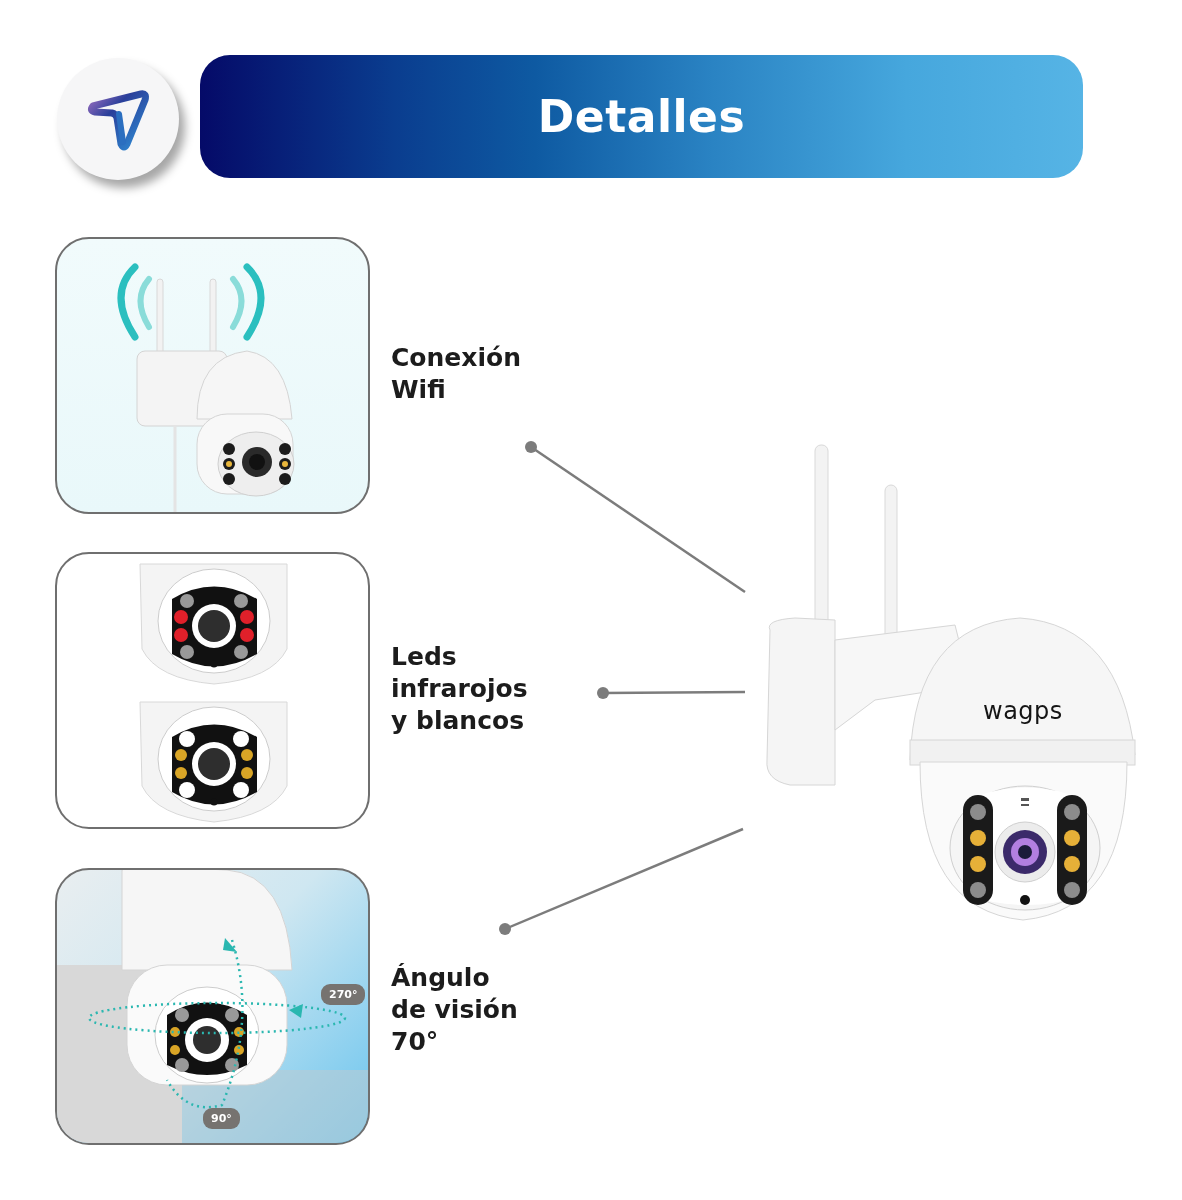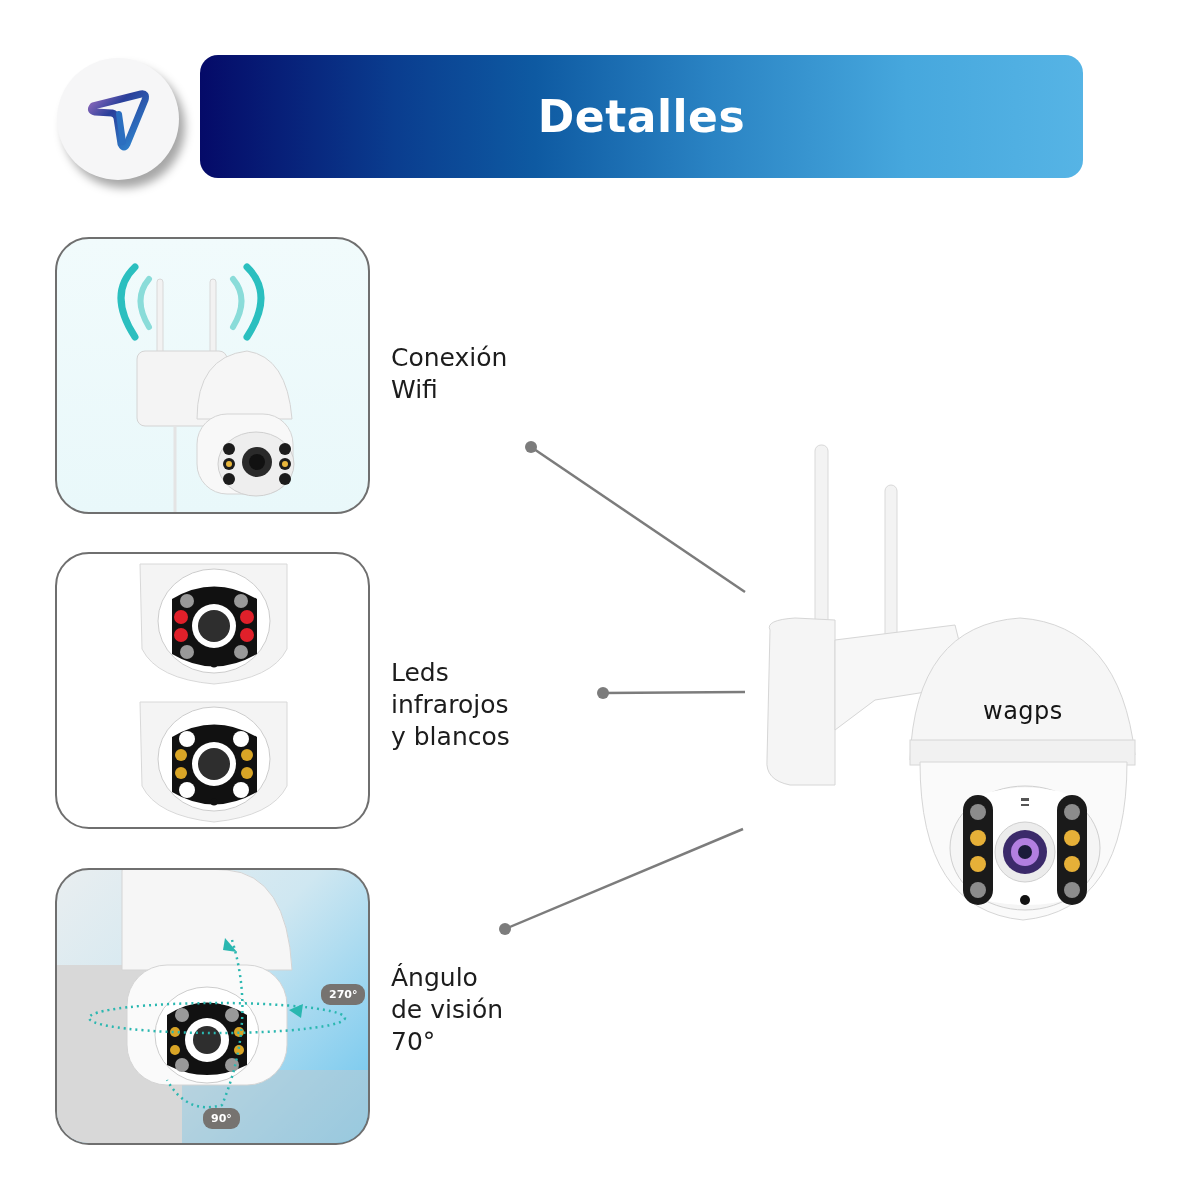--- a/index.html
+++ b/index.html
@@ -8,47 +8,47 @@
 
   
   .logo-badge {
     position: absolute; left: 57px; top: 58px; width: 122px; height: 122px;
     border-radius: 50%; background: #f6f6f7;
     box-shadow: 6px 8px 10px rgba(0,0,0,0.35);
     display: flex; align-items: center; justify-content: center;
   }
   .title-banner {
     position: absolute; left: 200px; top: 55px; width: 883px; height: 123px;
-    border-radius: 18px;
+    border-radius: 30px;
     background: linear-gradient(90deg, #050a68 0%, #0a3d8f 22%, #0e5aa2 38%, #2a83c3 58%, #46a7dd 80%, #56b4e5 100%);
     display: flex; align-items: center; justify-content: center;
   }
   .title-text {
     color: #ffffff; font-family: "DejaVu Sans", sans-serif; font-weight: bold;
     font-size: 44px; letter-spacing: 0.5px;
   }
 
   
   .panel {
     position: absolute; left: 55px; width: 315px; height: 277px;
     border: 2px solid #6f6f6f; border-radius: 34px; overflow: hidden;
     background: #ffffff;
   }
   .panel-wifi { top: 237px; background: linear-gradient(180deg, #f1fbfc 0%, #e9f8fa 100%); }
   .panel-leds { top: 552px; }
   .panel-angle { top: 868px; background: linear-gradient(135deg, #e9eef0 0%, #cfe7f1 45%, #69c4ee 100%); }
 
   .feature-label {
     position: absolute; left: 391px;
-    font-family: "DejaVu Sans", sans-serif; font-weight: normal;
+    font-family: "DejaVu Sans", sans-serif; font-weight: bold;
     font-size: 25px; line-height: 32px; color: #1c1c1c;
     white-space: pre-line;
   }
   .label-wifi { top: 342px; }
-  .label-leds { top: 641px; margin-top: 16px; }
+  .label-leds { top: 641px; }
   .label-angle { top: 962px; }
 
   .connectors { position: absolute; left: 0; top: 0; }
 
   .main-camera { position: absolute; left: 755px; top: 440px; }
 
   .degree-badge {
     position: absolute; background: #767370; color: #ffffff;
     font-family: "DejaVu Sans", sans-serif; font-weight: bold;
     font-size: 11px; border-radius: 9px; padding: 4px 8px;

